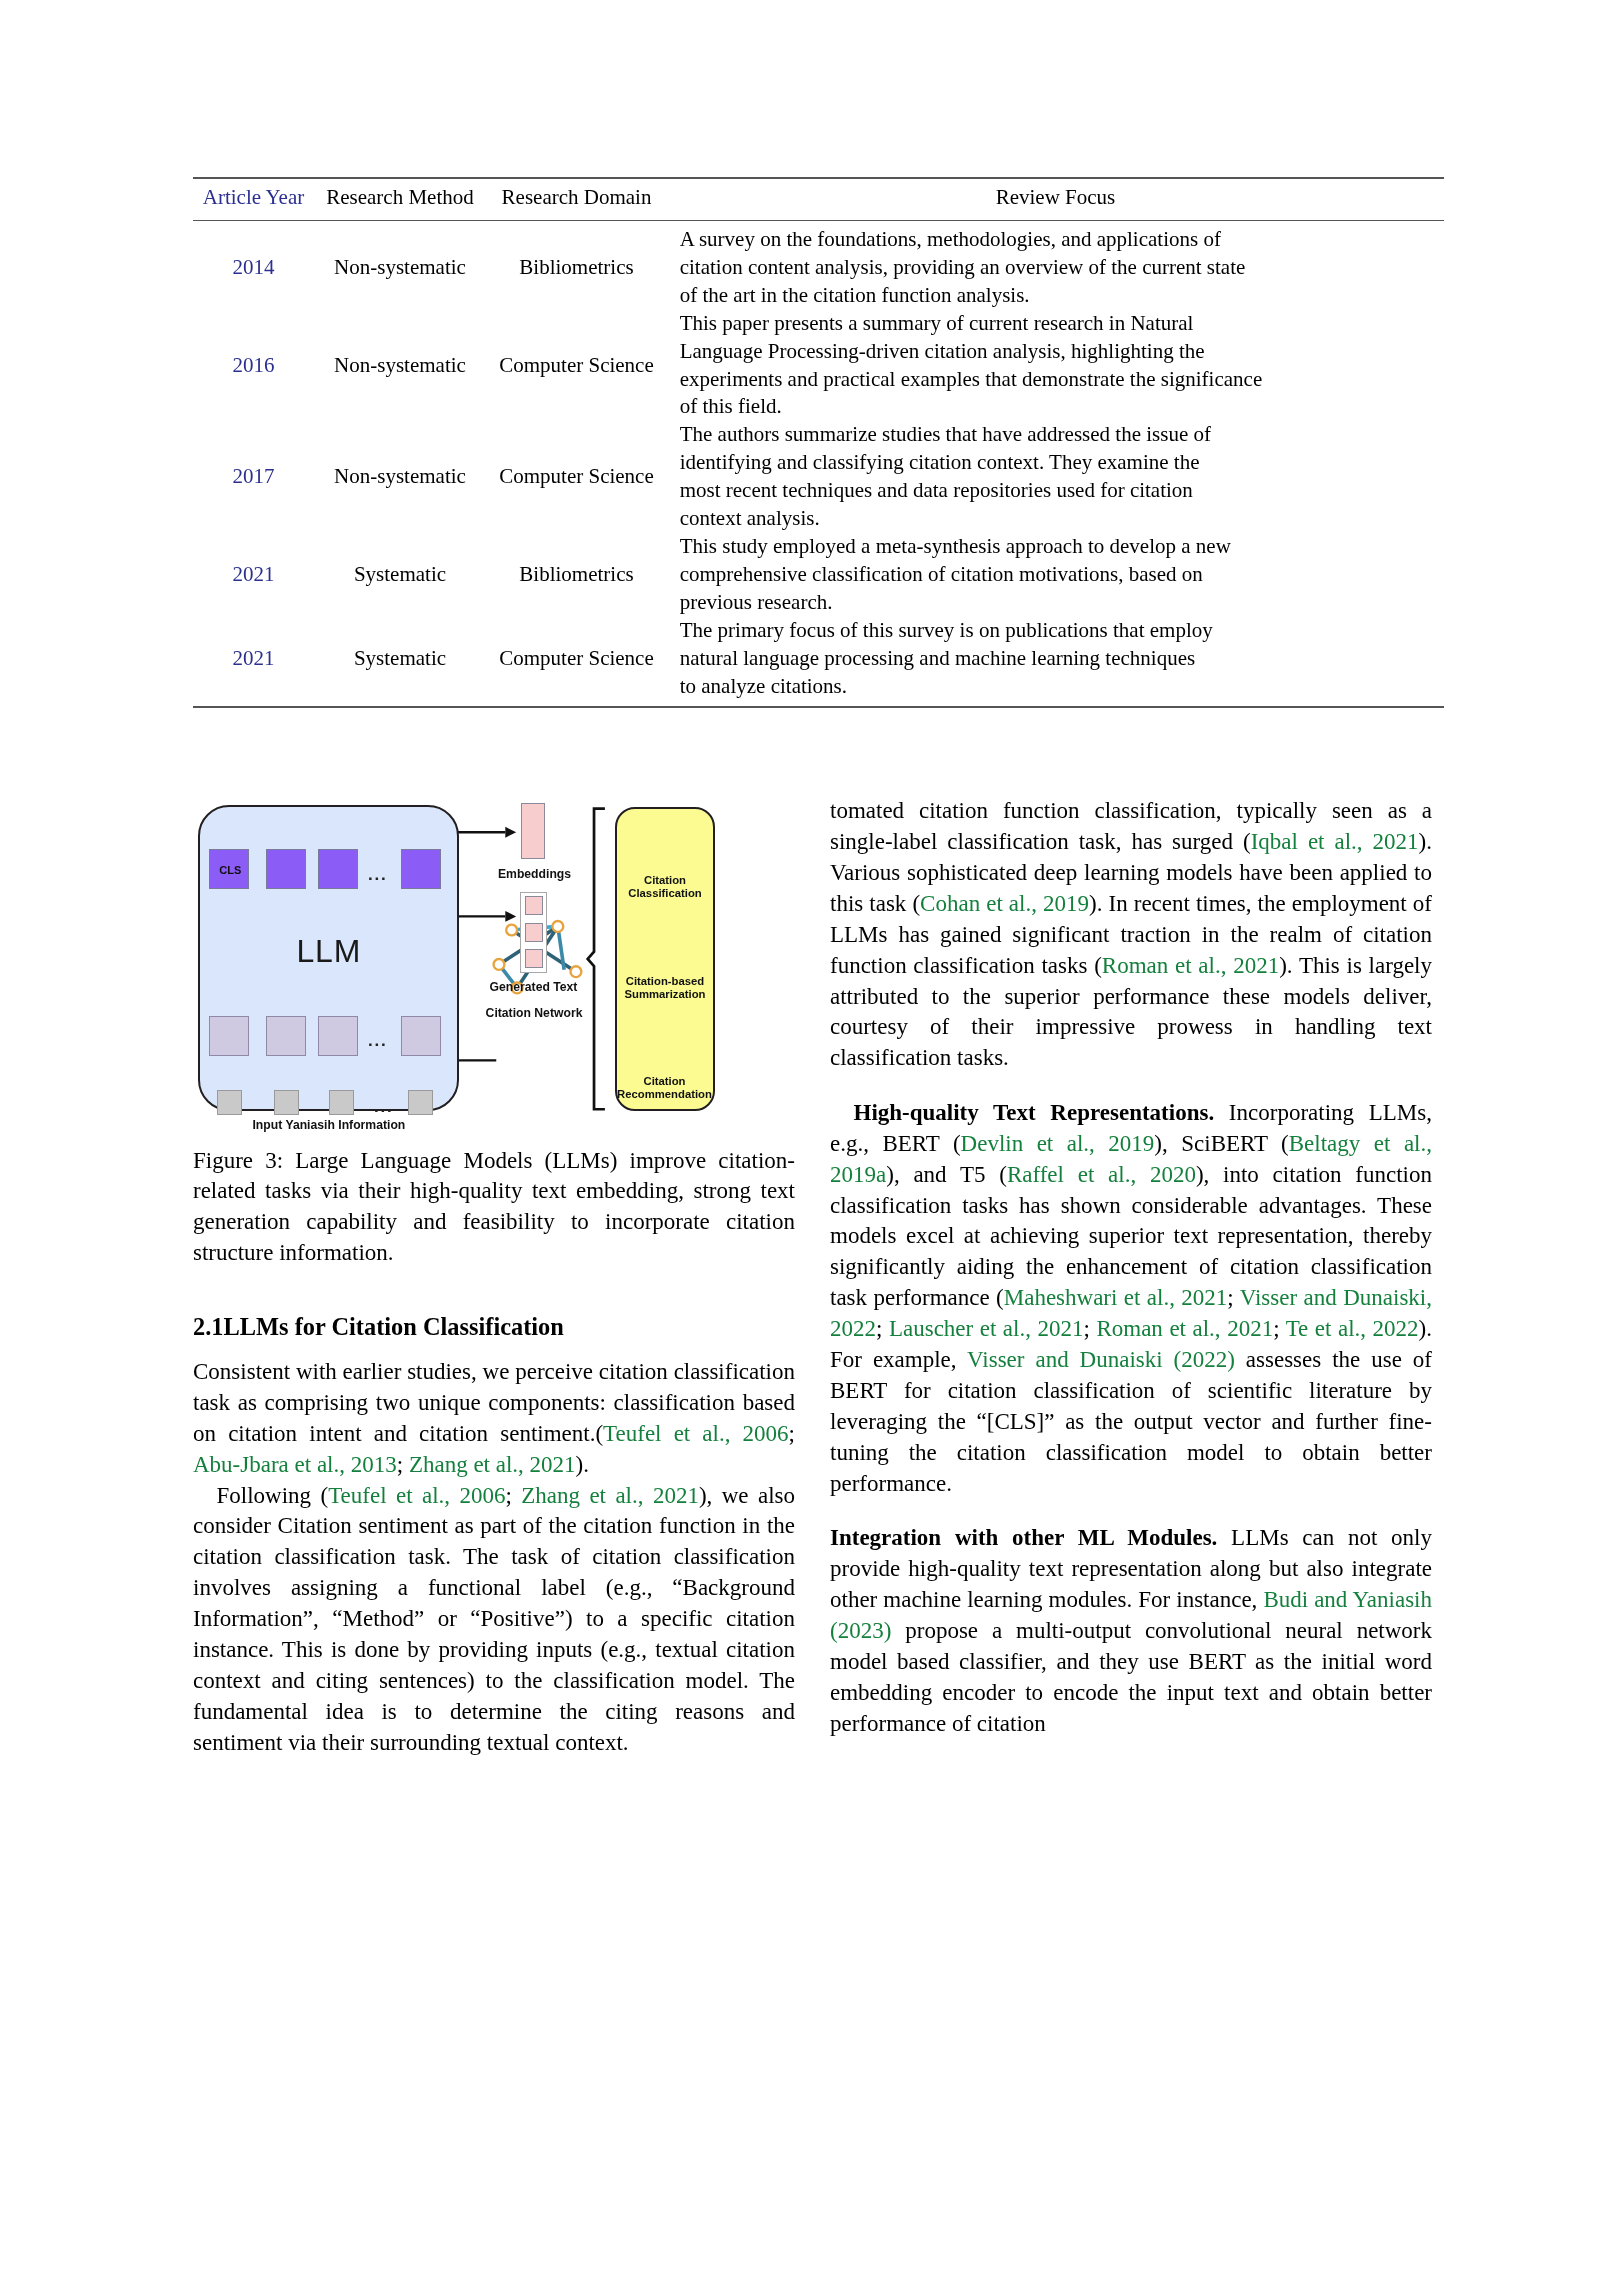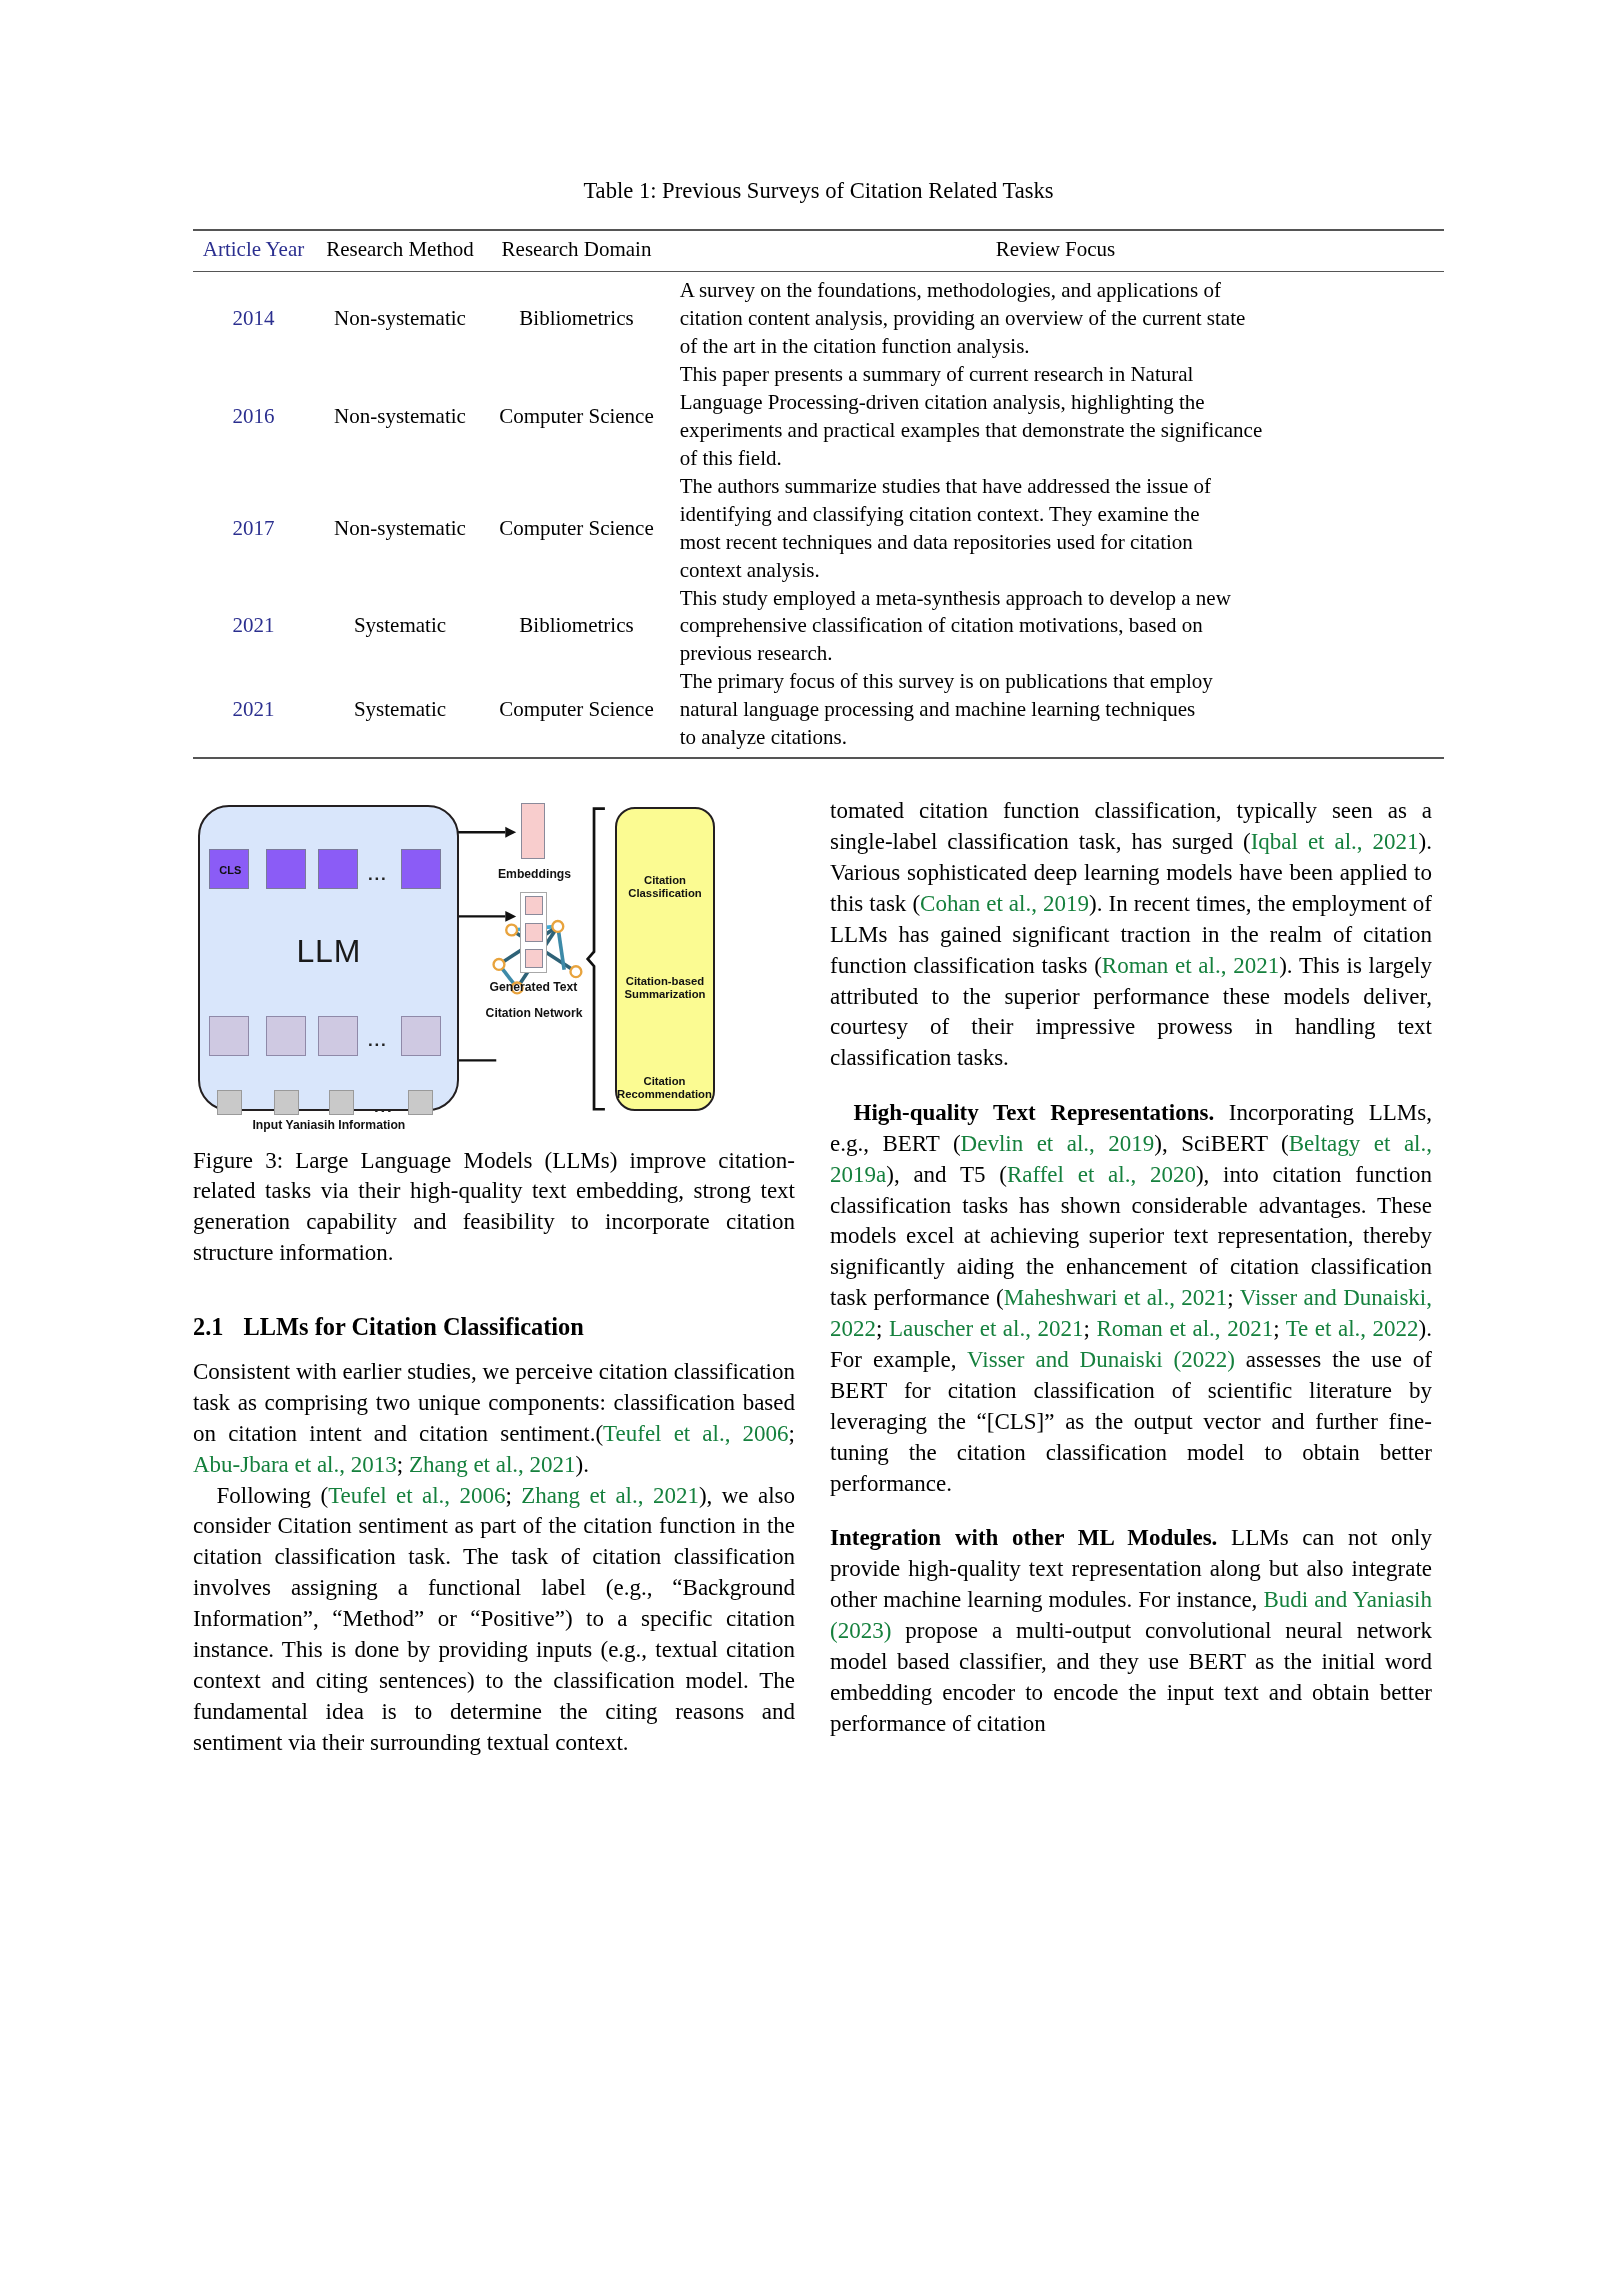--- a/index.html
+++ b/index.html
@@ -87,21 +87,21 @@
     line-height: 1.345;
     text-align: justify;
     margin: 0;
   }
   h2.sec {
     font-size: 24.4px;
     font-weight: bold;
     margin: 43px 0 15.4px 0;
     line-height: 1.2;
   }
-  h2.sec .num { margin-right: 20px; }
+  h2.sec .num { }
 
   
   .figure {
     position: relative;
     width: 602px;
     height: 335px;
   }
 
   .llm-box {
     position: absolute;
@@ -203,21 +203,20 @@
     color: #111;
     line-height: 1.15;
   }
 </style>
 </head>
 <body>
 
 <div class="page">
 
   <div class="table-wrap">
-    <div class="table-caption">Table 1: Previous Surveys of Citation Related Tasks</div>
     <table class="survey">
       <thead>
         <tr>
           <th class="c-year">Article Year</th>
           <th class="c-method">Research Method</th>
           <th class="c-domain">Research Domain</th>
           <th class="c-focus">Review Focus</th>
         </tr>
       </thead>
       <tbody>

